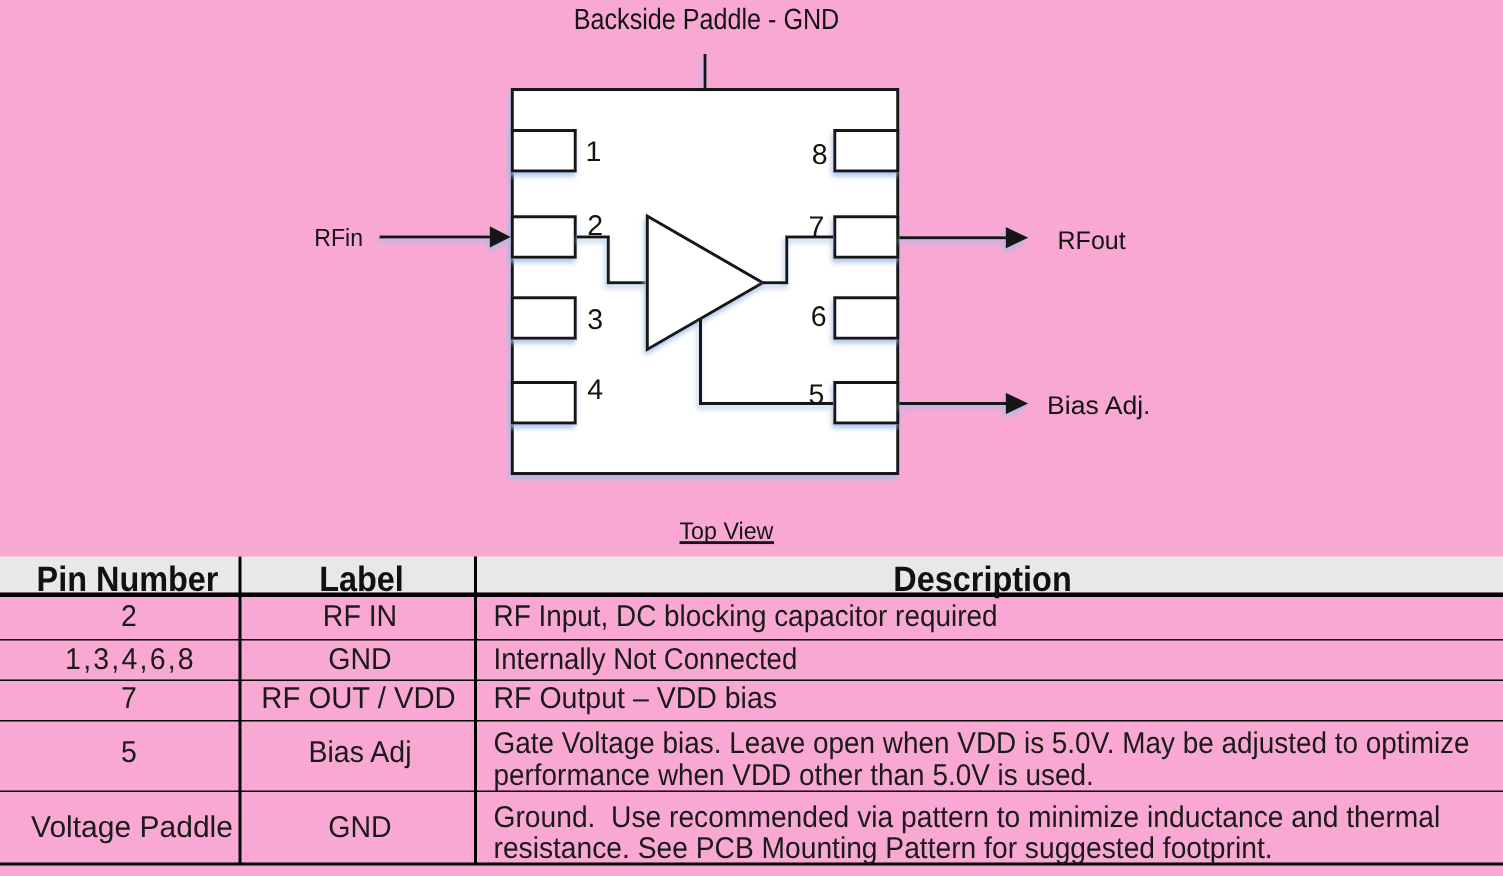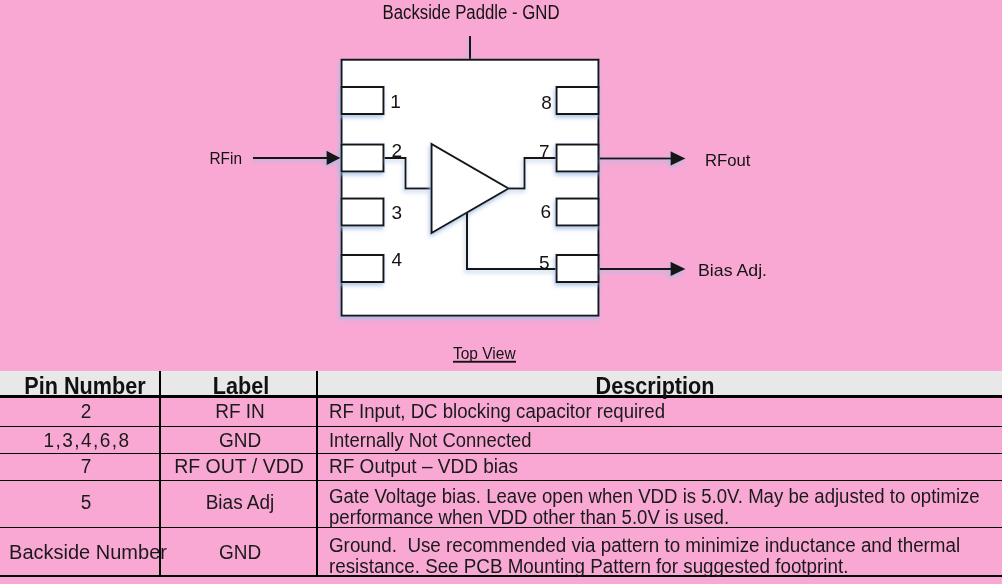--- a/index.html
+++ b/index.html
@@ -94,17 +94,17 @@
 <div class="cell b l" style="left:329px;top:428.5px;transform:scaleX(0.92);">Internally Not Connected</div>
 
 <div class="cell b c" style="left:86px;top:454.7px;">7</div>
 <div class="cell b c" style="left:239.3px;top:454.7px;transform:translateX(-50%) scaleX(0.975);">RF OUT / VDD</div>
 <div class="cell b l" style="left:329px;top:454.7px;">RF Output – VDD bias</div>
 
 <div class="cell b c" style="left:86px;top:491px;">5</div>
 <div class="cell b c" style="left:240px;top:491px;">Bias Adj</div>
 <div class="cell b l" style="left:329px;top:485.9px;line-height:21px;white-space:normal;width:720px;transform:scaleX(0.93);">Gate Voltage bias. Leave open when VDD is 5.0V. May be adjusted to optimize performance when VDD other than 5.0V is used.</div>
 
-<div class="cell b c" style="left:88px;top:540.5px;transform:translateX(-50%) scaleX(1);">Backside Number</div>
+<div class="cell b c" style="left:88px;top:540.5px;transform:translateX(-50%) scaleX(1);">Voltage Paddle</div>
 <div class="cell b c" style="left:240px;top:540.5px;">GND</div>
 <div class="cell b l" style="left:329px;top:534.8px;line-height:21px;white-space:normal;width:720px;transform:scaleX(0.94);">Ground.&nbsp; Use recommended via pattern to minimize inductance and thermal resistance. See PCB Mounting Pattern for suggested footprint.</div>
 
 </div>
 
 </body></html>

